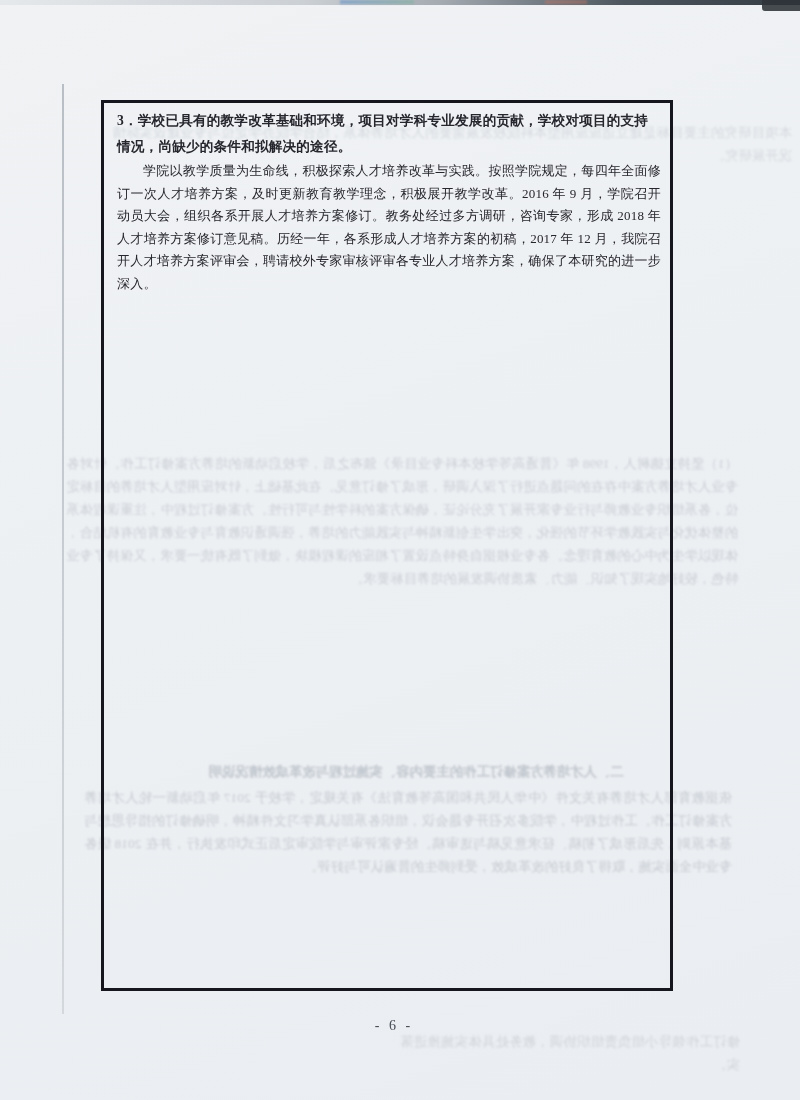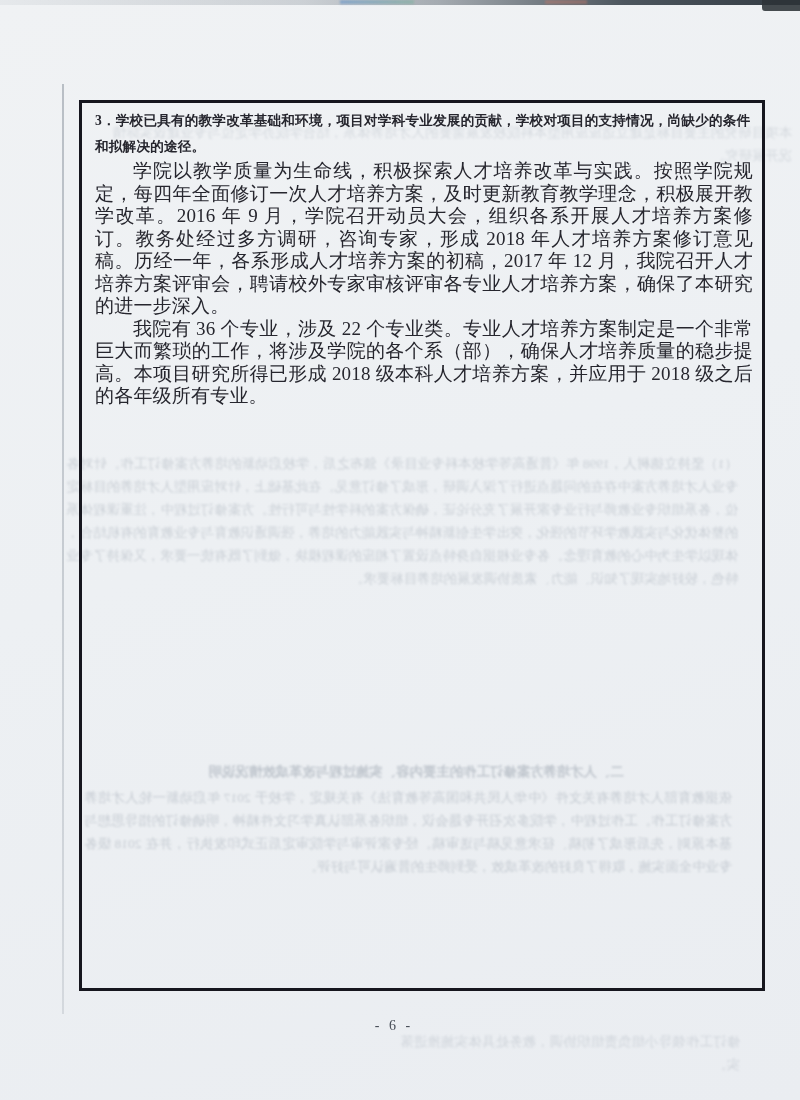--- a/index.html
+++ b/index.html
@@ -60,34 +60,34 @@
   .bleed-bottom-header {
     left: 196px; top: 760px; width: 440px; height: 24px;
     opacity: 0.55; font-weight: bold; text-align: center;
   }
   .bleed-bottom { left: 84px;  top: 786px; width: 648px; height: 200px; opacity: 0.46; }
   .bleed-footer { left: 400px; top: 1030px; width: 340px; height: 52px; opacity: 0.33; }
 
   
   .frame {
     position: absolute;
-    left: 79px; top: 100px;
-    width: 686px; height: 891px;
+    left: 101px; top: 100px;
+    width: 572px; height: 891px;
     border: 3px solid #16161e;
     padding: 5px 9px 0 13px;
     color: #26262e;
   }
   .section-title {
     font-weight: bold;
     font-size: 13.6px;
     line-height: 26px;
     letter-spacing: 0.2px;
   }
   .para {
-    font-size: 19px;
+    font-size: 13px;
     line-height: 22.5px;
     text-indent: 2em;
     text-align: justify;
     letter-spacing: 0.2px;
   }
 
   .page-number {
     position: absolute;
     left: 0; top: 1018px; width: 788px;
     text-align: center;
@@ -109,18 +109,17 @@
 
   <div class="bleed bleed-top">本项目研究的主要目标是建立适应应用型本科院校发展需要的人才培养体系，结合学院办学定位与专业建设实际情况开展研究。</div>
   <div class="bleed bleed-mid">（1）坚持立德树人，1998 年《普通高等学校本科专业目录》颁布之后，学校启动新的培养方案修订工作。针对各专业人才培养方案中存在的问题点进行了深入调研，形成了修订意见。在此基础上，针对应用型人才培养的目标定位，各系组织专业教师与行业专家开展了充分论证，确保方案的科学性与可行性。方案修订过程中，注重课程体系的整体优化与实践教学环节的强化，突出学生创新精神与实践能力的培养，强调通识教育与专业教育的有机结合，体现以学生为中心的教育理念。各专业根据自身特点设置了相应的课程模块，做到了既有统一要求，又保持了专业特色，较好地实现了知识、能力、素质协调发展的培养目标要求。</div>
   <div class="bleed bleed-bottom-header">二、人才培养方案修订工作的主要内容、实施过程与改革成效情况说明</div>
   <div class="bleed bleed-bottom">依据教育部人才培养有关文件《中华人民共和国高等教育法》有关规定，学校于 2017 年启动新一轮人才培养方案修订工作。工作过程中，学院多次召开专题会议，组织各系部认真学习文件精神，明确修订的指导思想与基本原则，先后形成了初稿、征求意见稿与送审稿。经专家评审与学院审定后正式印发执行，并在 2018 级各专业中全面实施，取得了良好的改革成效，受到师生的普遍认可与好评。</div>
   <div class="bleed bleed-footer">修订工作领导小组负责组织协调，教务处具体实施推进落实。</div>
 
   <div class="frame">
     <div class="section-title">3．学校已具有的教学改革基础和环境，项目对学科专业发展的贡献，学校对项目的支持情况，尚缺少的条件和拟解决的途径。</div>
     <p class="para">学院以教学质量为生命线，积极探索人才培养改革与实践。按照学院规定，每四年全面修订一次人才培养方案，及时更新教育教学理念，积极展开教学改革。2016 年 9 月，学院召开动员大会，组织各系开展人才培养方案修订。教务处经过多方调研，咨询专家，形成 2018 年人才培养方案修订意见稿。历经一年，各系形成人才培养方案的初稿，2017 年 12 月，我院召开人才培养方案评审会，聘请校外专家审核评审各专业人才培养方案，确保了本研究的进一步深入。</p>
-    <p class="para">我院有 36 个专业，涉及 22 个专业类。专业人才培养方案制定是一个非常巨大而繁琐的工作，将涉及学院的各个系（部），确保人才培养质量的稳步提高。本项目研究所得已形成 2018 级本科人才培养方案，并应用于 2018 级之后的各年级所有专业。</p>
   </div>
 
   <div class="page-number">- 6 -</div>
 
 </div>
 
 </body></html>

